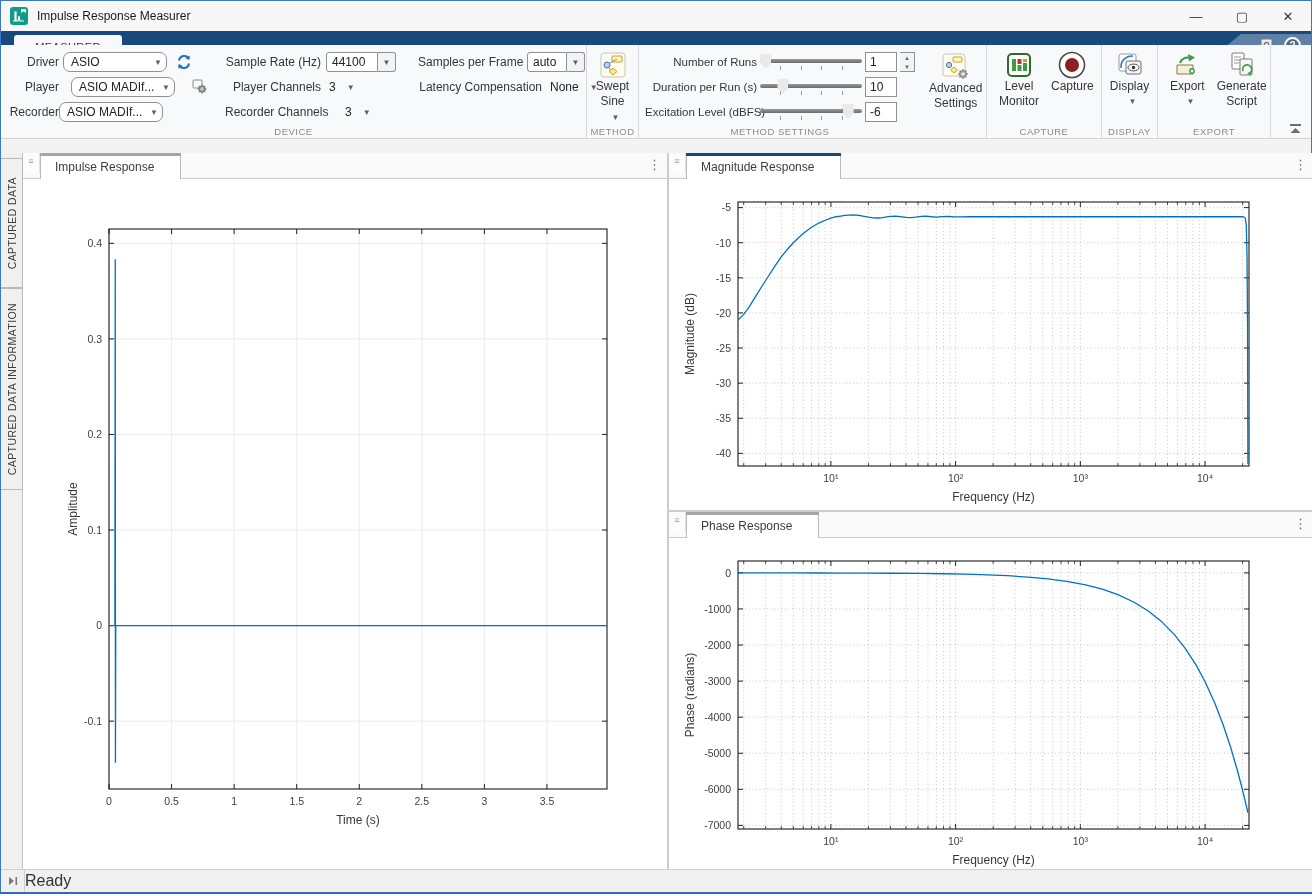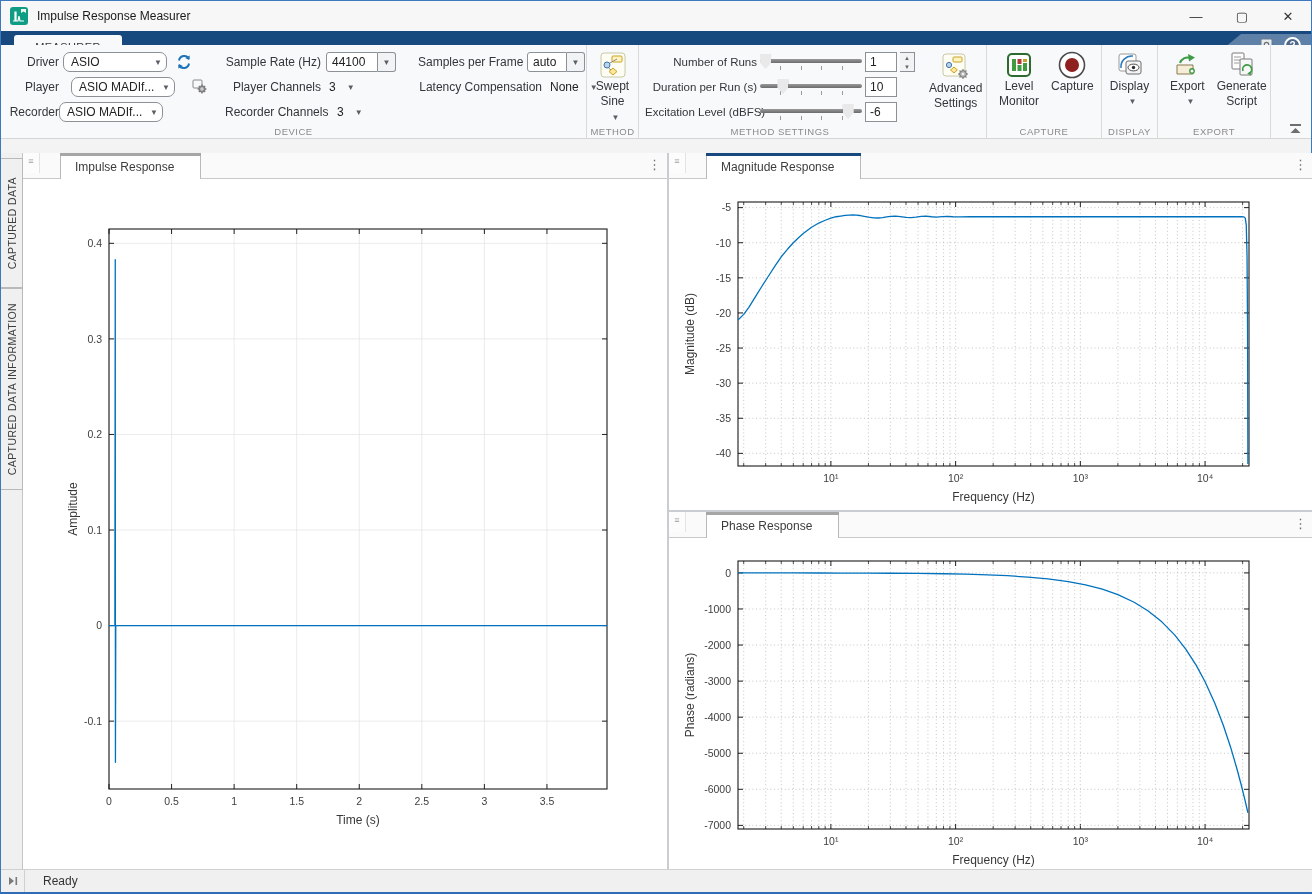--- a/index.html
+++ b/index.html
@@ -44,33 +44,33 @@
   .collapse-btn { position:absolute; right:8px; bottom:3px; width:16px; height:12px; display:flex; align-items:center; justify-content:center; }
 
   
   .main { position:absolute; left:0; top:152px; width:1312px; height:716px; background:#C9CDD1; }
   .side-strip { position:absolute; left:0; top:0; width:22px; height:716px; background:#F0F0F0; border-right:1px solid #C4C4C4; }
   .vtab { position:absolute; left:0; width:22px; background:#F0F0F0; border:1px solid #B9B9B9; border-left:none; display:flex; align-items:center; justify-content:center; }
   .vtab span { writing-mode:vertical-lr; transform:rotate(180deg); font-size:10.5px; color:#3C3C3C; letter-spacing:0.4px; white-space:nowrap; }
   .panel { position:absolute; background:#fff; }
   .panel-header { position:relative; height:26px; background:#FAFAFA; border-bottom:1px solid #C9C9C9; display:flex; }
   .grip { width:17px; height:20px; display:flex; align-items:flex-start; justify-content:center; padding-top:3px; color:#9A9A9A; font-size:9px; border-right:1px solid #E3E3E3; background:#FCFCFC; }
-  .ptab { position:relative; height:26px; background:#fff; border:1px solid #B9B9B9; border-bottom:none; margin-left:20px; padding:0 26px 0 14px; display:flex; align-items:center; font-size:12px; color:#3C3C3C; }
+  .ptab { position:relative; height:26px; background:#fff; border:1px solid #B9B9B9; border-bottom:none; margin-left:0; padding:0 26px 0 14px; display:flex; align-items:center; font-size:12px; color:#3C3C3C; }
   .ptab::before { content:""; position:absolute; left:-1px; top:-1px; right:-1px; height:3px; background:#A6A6A6; }
   .ptab.active::before { background:#17497F; }
   .kebab { position:absolute; right:6px; top:4px; color:#6E6E6E; font-size:13px; line-height:16px; }
   .dots { position:absolute; color:#8C8C8C; font-size:11px; letter-spacing:2px; }
   .plot-wrap { position:absolute; left:0; background:#fff; }
   svg text.tick { font:10.5px "Liberation Sans",sans-serif; fill:#404040; }
   svg text.axlabel { font:12px "Liberation Sans",sans-serif; fill:#383838; }
 
   
   .statusbar { position:absolute; left:0; top:868px; width:1312px; height:23px; background:#F0F0F0; border-top:1px solid #D0D0D0; display:flex; align-items:center; }
   .status-grip { width:24px; height:100%; border-right:1px solid #D0D0D0; display:flex; align-items:center; justify-content:center; }
-  .status-text { margin-left:18px; font-size:12px; color:#333; }
+  .status-text { margin-left:0; font-size:16px; color:#333; }
 </style>
 </head>
 <body>
 
 <div class="window">
 
   <div class="titlebar">
     <svg class="app-icon" viewBox="0 0 18 18">
       <rect x="0" y="0" width="18" height="18" rx="3" fill="#0E9D84"></rect>
       <polyline points="3,14 5,14 5,5 6,5 6,14 8,14 9,9 10,14 14,14" fill="none" stroke="#fff" stroke-width="1.2"></polyline>
@@ -150,21 +150,21 @@
               <span class="drop">▼</span>
             </div>
           </div>
           <div class="row" style="gap:8px;">
             <span class="lbl" style="width:96px;">Player Channels</span>
             <div class="plainval">
                 <span>3</span>
                 <span class="arr">▼</span>
               </div>
           </div>
-          <div class="row" style="gap:16px;">
+          <div class="row" style="gap:24px;">
             <span class="lbl" style="width:96px;">Recorder Channels</span>
             <div class="plainval">
                 <span>3</span>
                 <span class="arr">▼</span>
               </div>
           </div>
         </div>
         <div class="rows" style="margin-left:14px;">
           <div class="row" style="gap:5px;">
             <span class="lbl" style="width:104px;">Samples per Frame</span>

